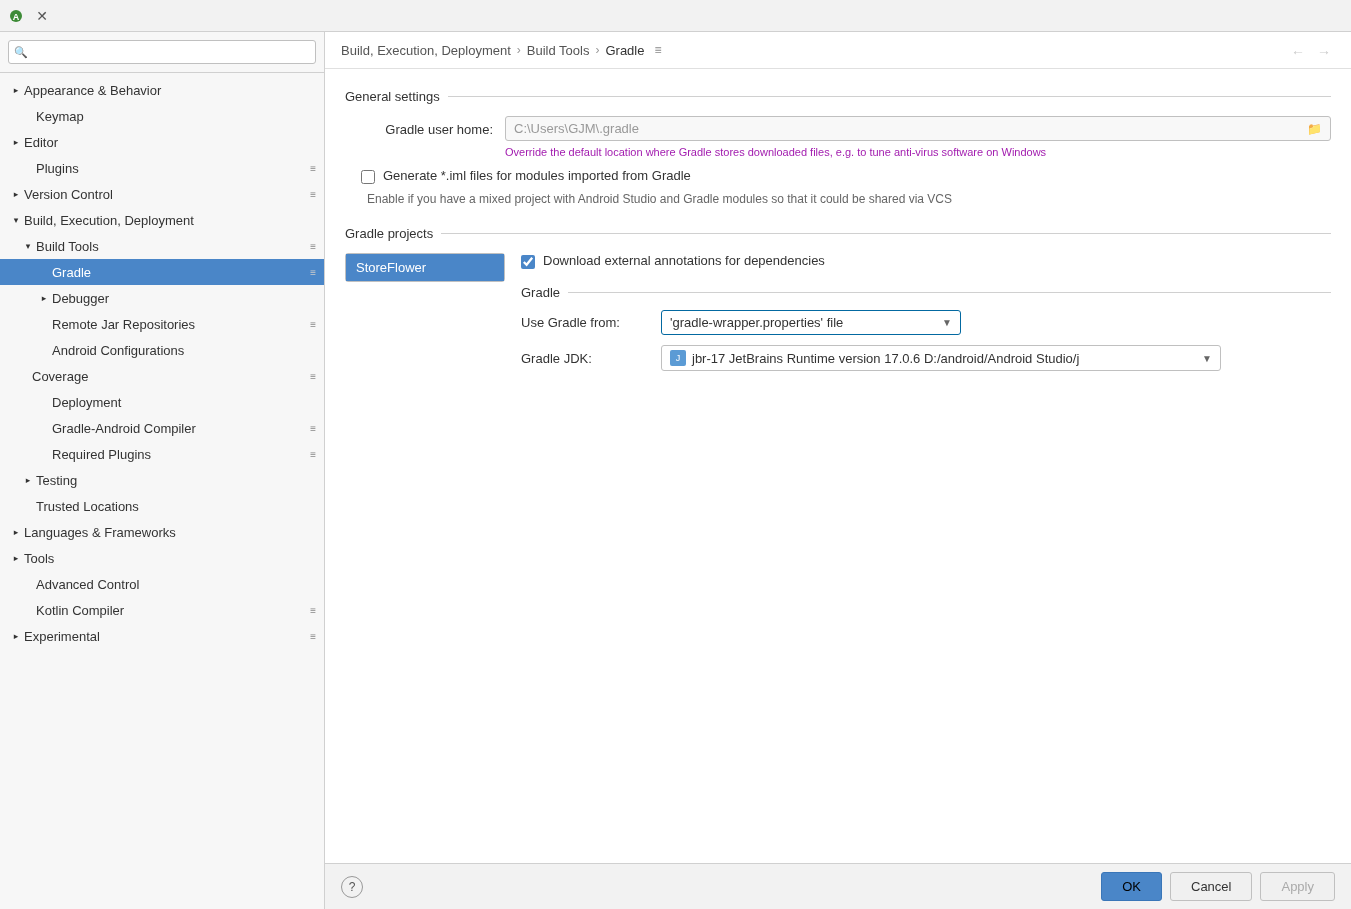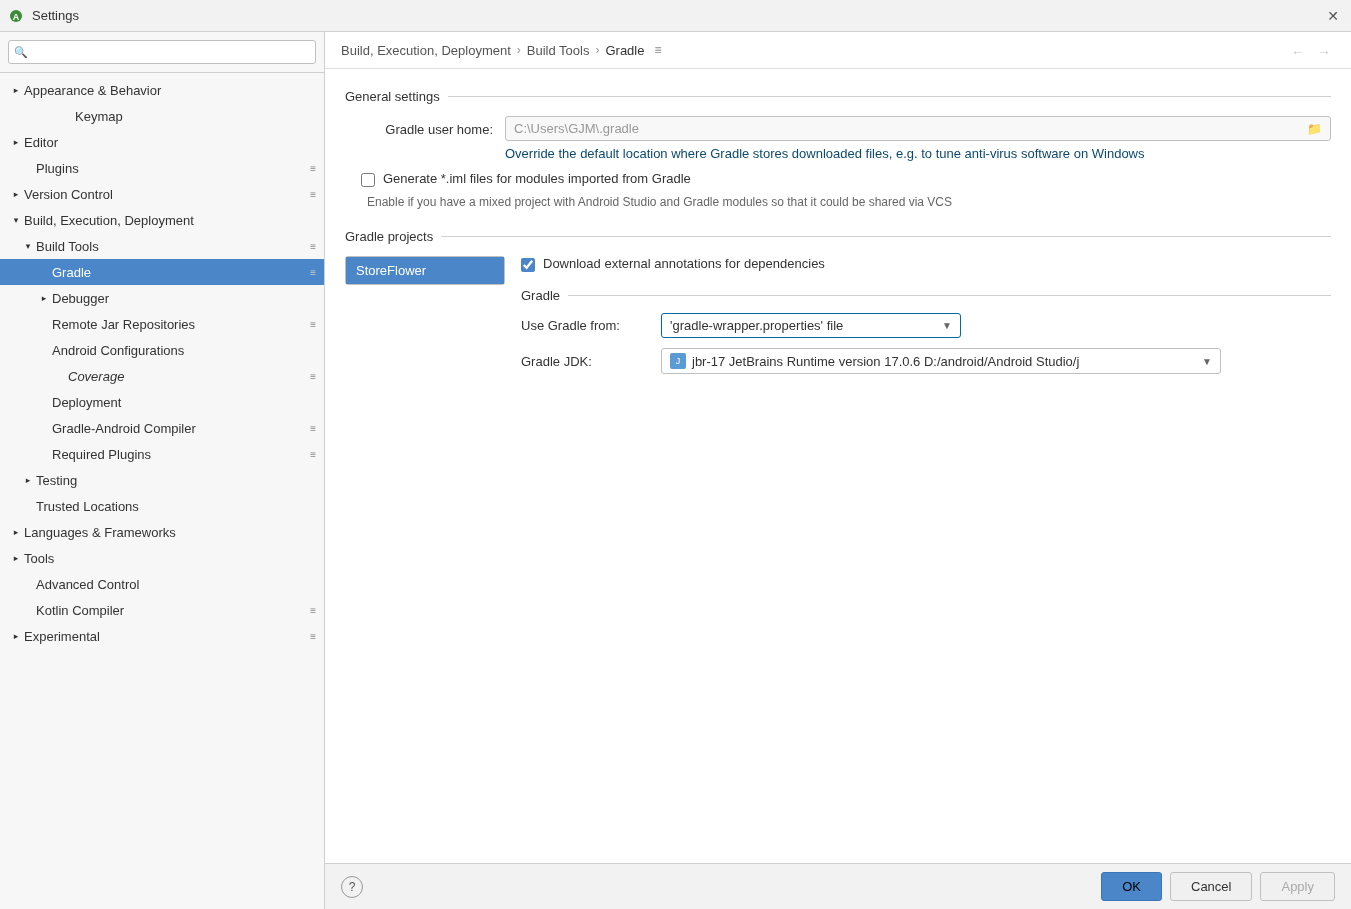--- a/index.html
+++ b/index.html
@@ -242,22 +242,22 @@
       color: #999;
       font-size: 13px;
     }
     .text-input-wrapper .folder-icon {
       margin-left: auto;
       color: #777;
       font-size: 12px;
     }
 
     .helper-text {
-      font-size: 13px;
-      color: #0c4a6e;
+      font-size: 11px;
+      color: #a21caf;
       line-height: 1.4;
     }
 
     
     .checkbox-row {
       display: flex;
       align-items: flex-start;
       margin-bottom: 8px;
       padding-left: 16px;
     }
@@ -453,39 +453,38 @@
 </head>
 <body>
 
 <div class="title-bar">
   <div class="title-bar-icon">
     <svg width="14" height="14" viewBox="0 0 14 14">
       <circle cx="7" cy="7" r="6" fill="#3d8b37"></circle>
       <text x="7" y="11" text-anchor="middle" font-size="9" fill="white" font-weight="bold">A</text>
     </svg>
   </div>
-  <span class="title-bar-text">Settings</span>
   <div class="title-bar-close">✕</div>
 </div>
 
 <div class="main-container">
 
   <div class="sidebar">
     <div class="search-box">
       <div class="search-wrapper">
         <span class="search-icon-inner">🔍</span>
         <input class="search-input" type="text" placeholder="" style="">
       </div>
     </div>
     <div class="sidebar-tree" id="sidebar-tree">
     <div class="tree-item" style="padding-left: 8px;">
           <span class="arrow">▸</span>
           <span class="item-label">Appearance &amp; Behavior</span>
         </div>
-        <div class="tree-item" style="padding-left: 20px; margin-left: 39px;">
+        <div class="tree-item" style="padding-left: 20px;">
           <span class="arrow"></span>
           <span class="item-label">Keymap</span>
         </div>
         <div class="tree-item" style="padding-left: 8px;">
           <span class="arrow">▸</span>
           <span class="item-label">Editor</span>
         </div>
         <div class="tree-item" style="padding-left: 20px;">
           <span class="arrow"></span>
           <span class="item-label">Plugins</span>
@@ -516,21 +515,21 @@
         </div>
         <div class="tree-item" style="padding-left: 36px;">
           <span class="arrow"></span>
           <span class="item-label">Remote Jar Repositories</span>
           <span class="item-icon-right">≡</span>
         </div>
         <div class="tree-item" style="padding-left: 36px;">
           <span class="arrow"></span>
           <span class="item-label">Android Configurations</span>
         </div>
-        <div class="tree-item" style="padding-left: 52px; font-style: italic;">
+        <div class="tree-item" style="padding-left: 16px;">
           <span class="arrow"></span>
           <span class="item-label">Coverage</span>
           <span class="item-icon-right">≡</span>
         </div>
         <div class="tree-item" style="padding-left: 36px;">
           <span class="arrow"></span>
           <span class="item-label">Deployment</span>
         </div>
         <div class="tree-item" style="padding-left: 36px;">
           <span class="arrow"></span>

